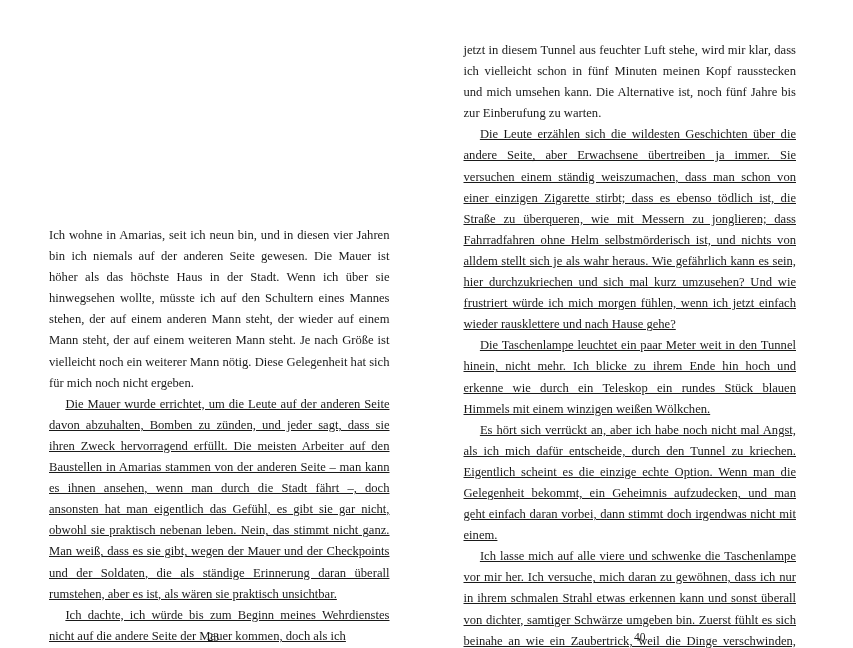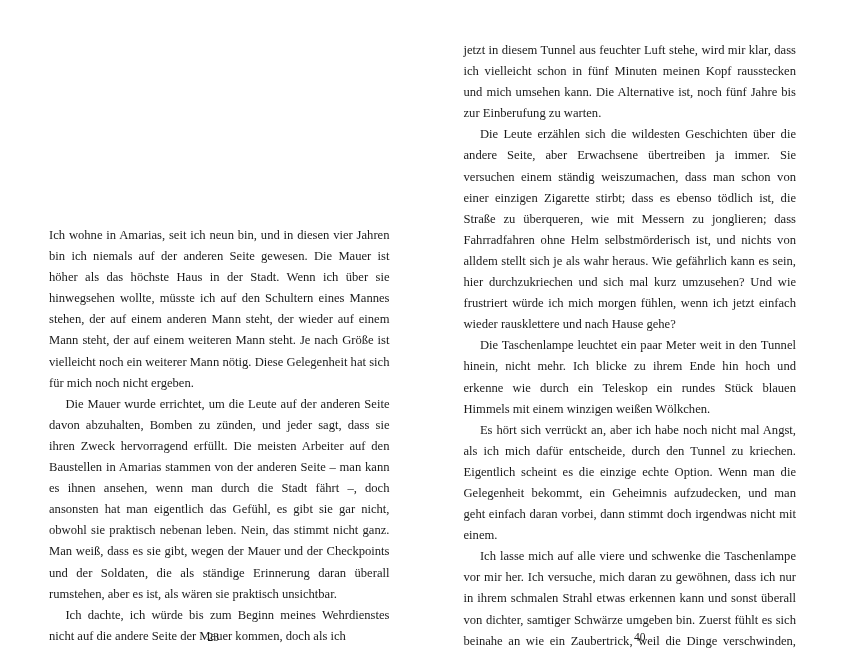--- a/index.html
+++ b/index.html
@@ -49,20 +49,21 @@
   p.para {
     margin: 0;
     font-size: 12.6px;
     line-height: 21.1px;
     text-align: justify;
     text-justify: inter-word;
     hyphens: none;
   }
   p.para + p.para {
     text-indent: 1.3em;
+    text-decoration: underline;
   }
   .folio {
     position: absolute;
     bottom: 4px;
     left: 0;
     width: 100%;
     text-align: center;
     font-size: 11.5px;
     line-height: 14px;
     color: #1a1a1a;

